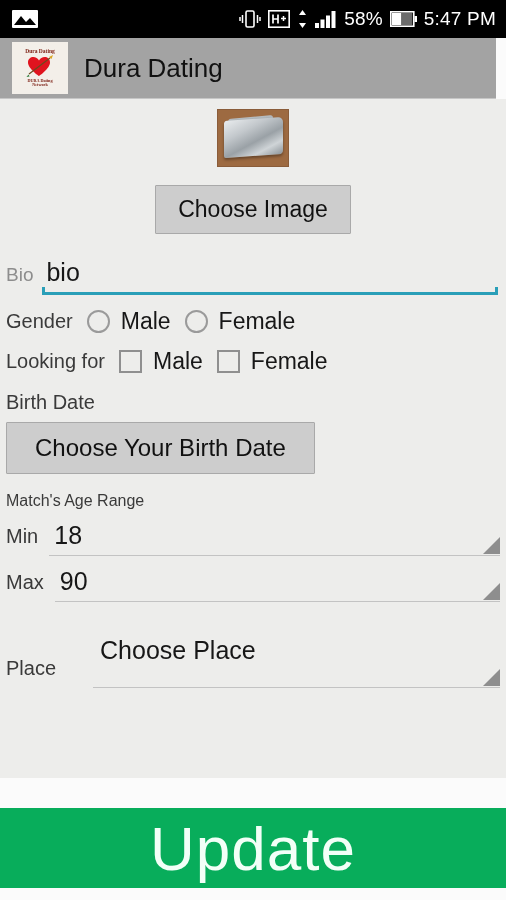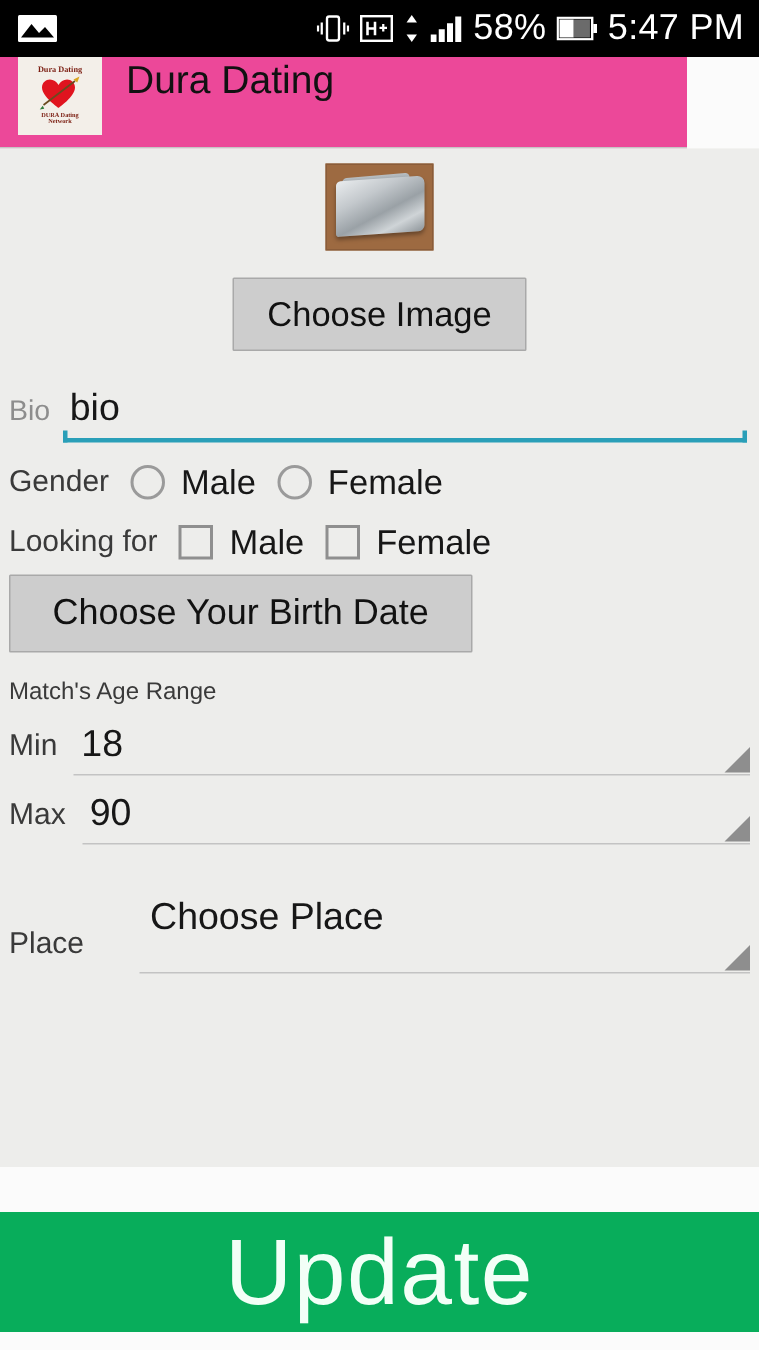--- a/index.html
+++ b/index.html
@@ -14,27 +14,27 @@
   
   #status-bar{
     height:38px; width:506px;
     background:#000; color:#fff;
     display:flex; align-items:center;
     padding:0 10px 0 12px;
     position:relative;
   }
   #status-left{ display:flex; align-items:center; }
   #status-right{ margin-left:auto; display:flex; align-items:center; gap:7px; }
-  .sb-text{ font-size:24px; letter-spacing:.2px; font-weight:400; color:#fff; }
+  .sb-text{ font-size:19px; letter-spacing:.2px; font-weight:400; color:#fff; }
 
   
   #app-bar{
-    height:61px; width:458px;
-    background:#ec4899;
-    display:flex; 
+    height:61px; width:496px;
+    background:#a3a3a3;
+    display:flex; align-items:center;
     padding-left:12px;
     border-bottom:1px solid #c6c6c6;
   }
   #app-logo{
     width:56px; height:52px; flex:0 0 56px;
     background:#f3efe9;
     display:flex; flex-direction:column;
     align-items:center; justify-content:center;
     line-height:1;
     overflow:hidden;
@@ -296,20 +296,21 @@
       <span class="opt-item">
         <span class="checkbox"></span>
         <span class="opt-text">Male</span>
       </span>
       <span class="opt-item">
         <span class="checkbox"></span>
         <span class="opt-text">Female</span>
       </span>
     </div>
 
+    <div id="birth-date-label">Birth Date</div>
     <div id="birth-date-row">
       <button id="choose-birth-date-btn" class="btn-gray">Choose Your Birth Date</button>
     </div>
 
     <div id="age-range-label">Match's Age Range</div>
 
     <div class="spinner-row">
       <span class="spinner-label">Min</span>
       <span class="spinner-box">
         <span class="spinner-value">18</span>

